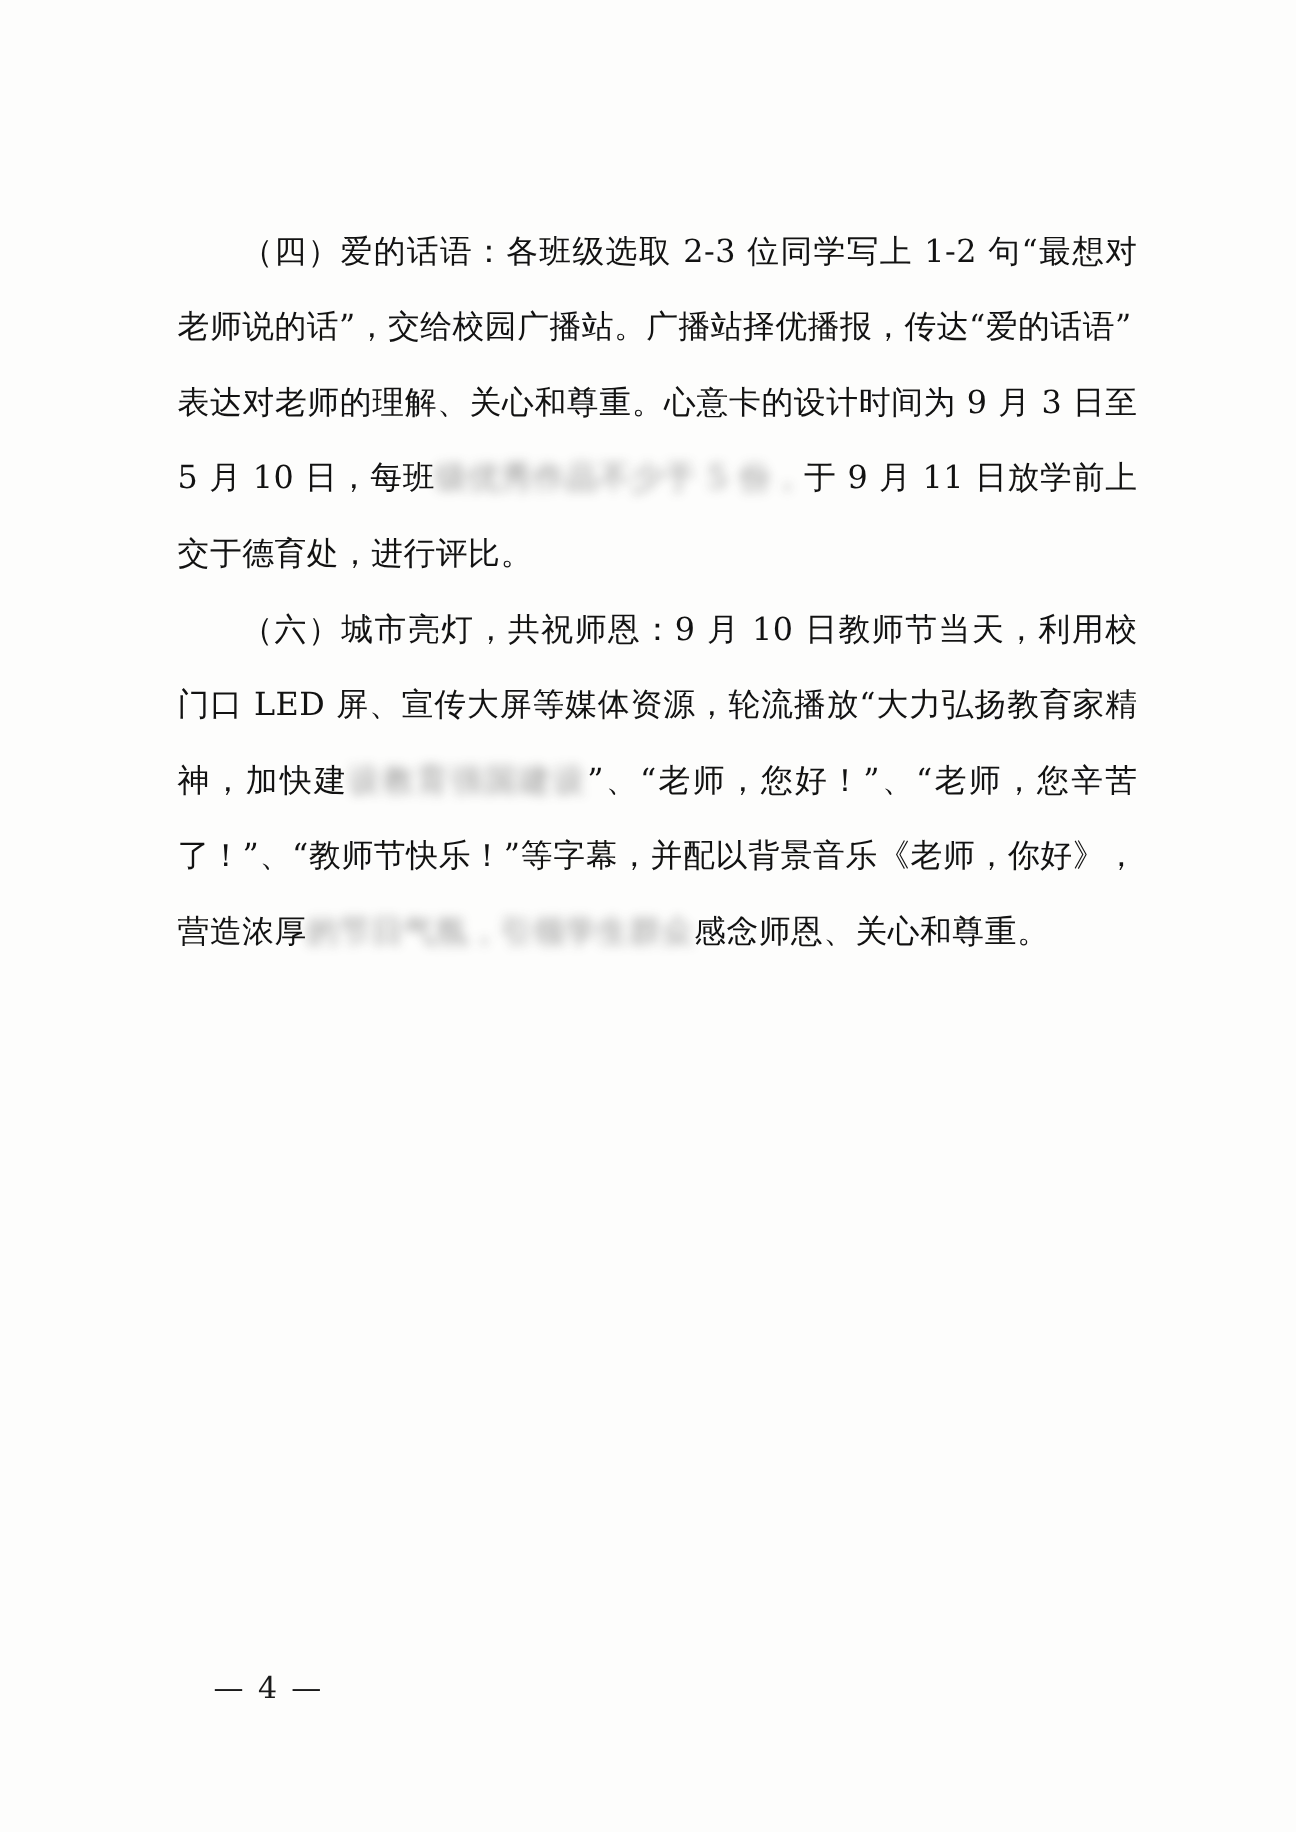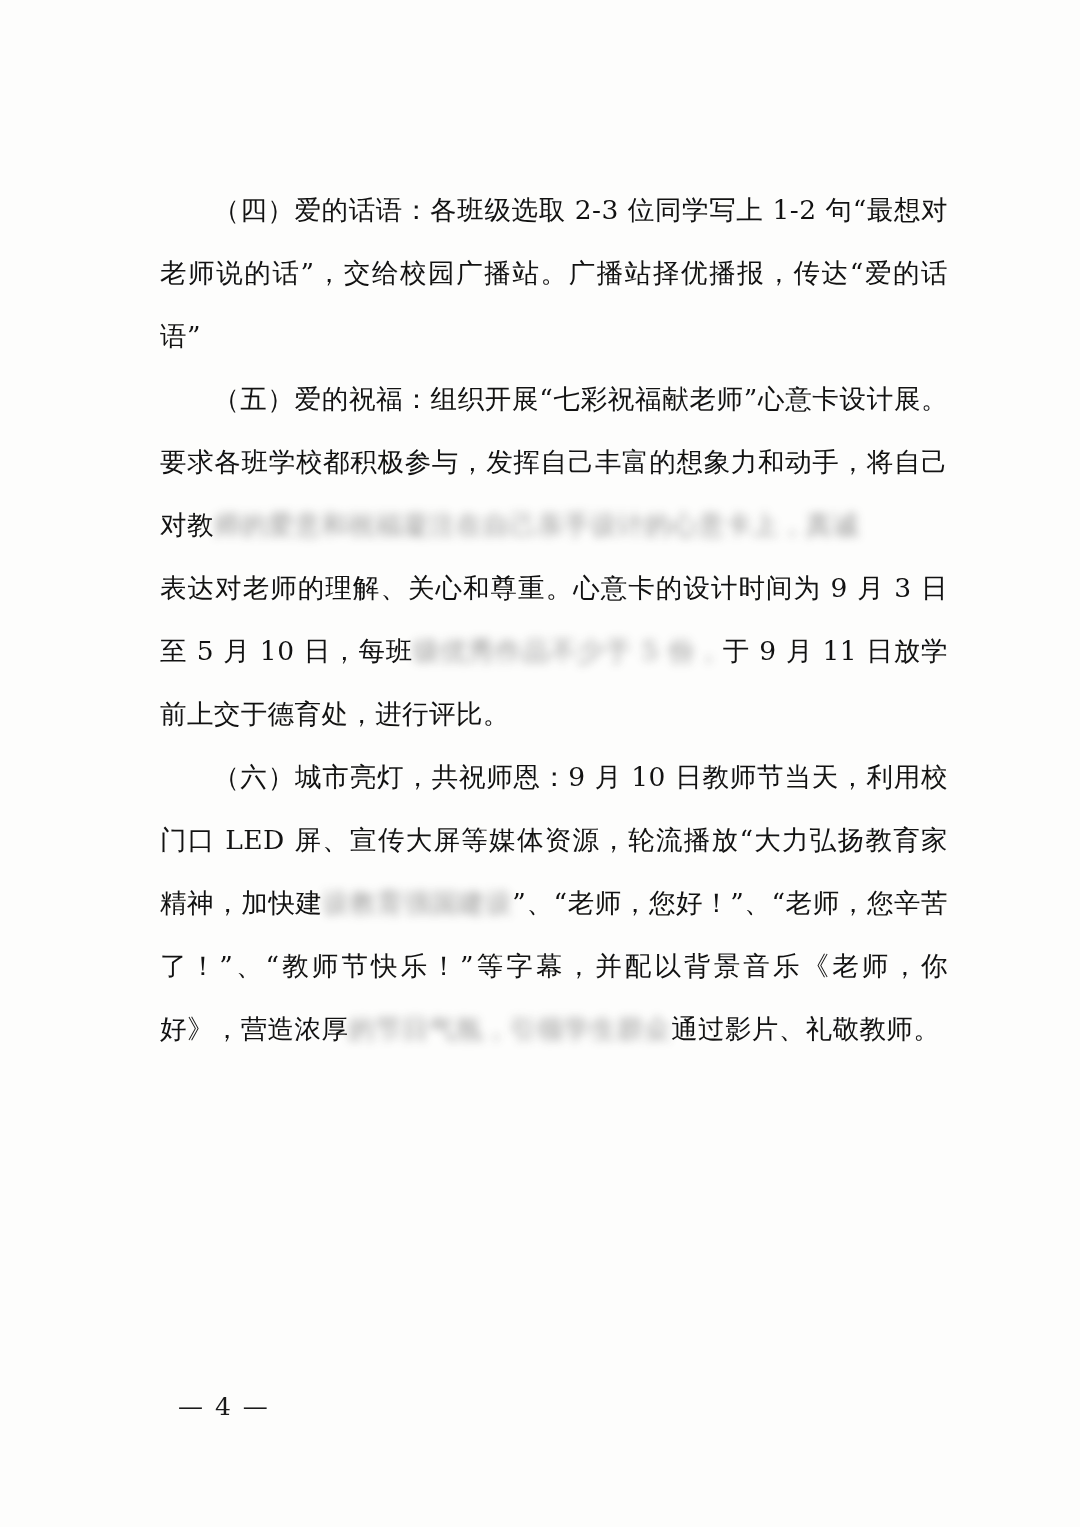--- a/index.html
+++ b/index.html
@@ -25,21 +25,21 @@
     top: 178px;
     width: 800px;
   }
   .para {
     font-size: 26.5px;
     line-height: 63px;
     color: #121212;
     letter-spacing: 0.4px;
     text-align: justify;
     text-justify: inter-ideograph;
-    margin: 0 0 0 12px;
+    margin: 0 0 0 0;
     text-indent: 53px;
     position: relative;
   }
   .para + .para {
     margin-top: 0px;
   }
   .blur {
     filter: blur(4.6px);
     color: #3a3a3a;
     opacity: 0.55;
@@ -66,30 +66,27 @@
 <body>
 
 <div class="page">
 
   <div class="doc-body">
 
     <p class="para">
       <span>（四）爱的话语：各班级选取 2-3 位同学写上 1-2 句“最想对老师说的话”，交给校园广播站。广播站择优播报，传达“爱的话语”</span>
     </p>
 
-    <p class="para">
-      <span>（五）爱的祝福：组织开展“七彩祝福献老师”心意卡设计展。要求各班学校都积极参与，发挥自己丰富的想象力和动手，将自己对教</span><span class="blur">师的爱意和祝福凝注在自己亲手设计的心意卡上，真诚</span>
-    </p>
 
     <p class="para" style="text-indent:0">
       <span>表达对老师的理解、关心和尊重。心意卡的设计时间为 9 月 3 日至 5 月 10 日，每班</span><span class="blur">级优秀作品不少于 5 份，</span><span>于 9 月 11 日放学前上交于德育处，进行评比。</span>
     </p>
 
     <p class="para">
-      <span>（六）城市亮灯，共祝师恩：9 月 10 日教师节当天，利用校门口 LED 屏、宣传大屏等媒体资源，轮流播放“大力弘扬教育家精神，加快建</span><span class="blur">设教育强国建设</span><span>”、“老师，您好！”、“老师，您辛苦了！”、“教师节快乐！”等字幕，并配以背景音乐《老师，你好》，营造浓厚</span><span class="blur">的节日气氛，引领学生群众</span><span>通过影片、礼敬教师。</span>
+      <span>（六）城市亮灯，共祝师恩：9 月 10 日教师节当天，利用校门口 LED 屏、宣传大屏等媒体资源，轮流播放“大力弘扬教育家精神，加快建</span><span class="blur">设教育强国建设</span><span>”、“老师，您好！”、“老师，您辛苦了！”、“教师节快乐！”等字幕，并配以背景音乐《老师，你好》，营造浓厚</span><span class="blur">的节日气氛，引领学生群众</span><span>感念师恩、关心和尊重。</span>
     </p>
 
 
 
   </div>
 
   <div class="pagenum">— 4 —</div>
 
 </div>
 

